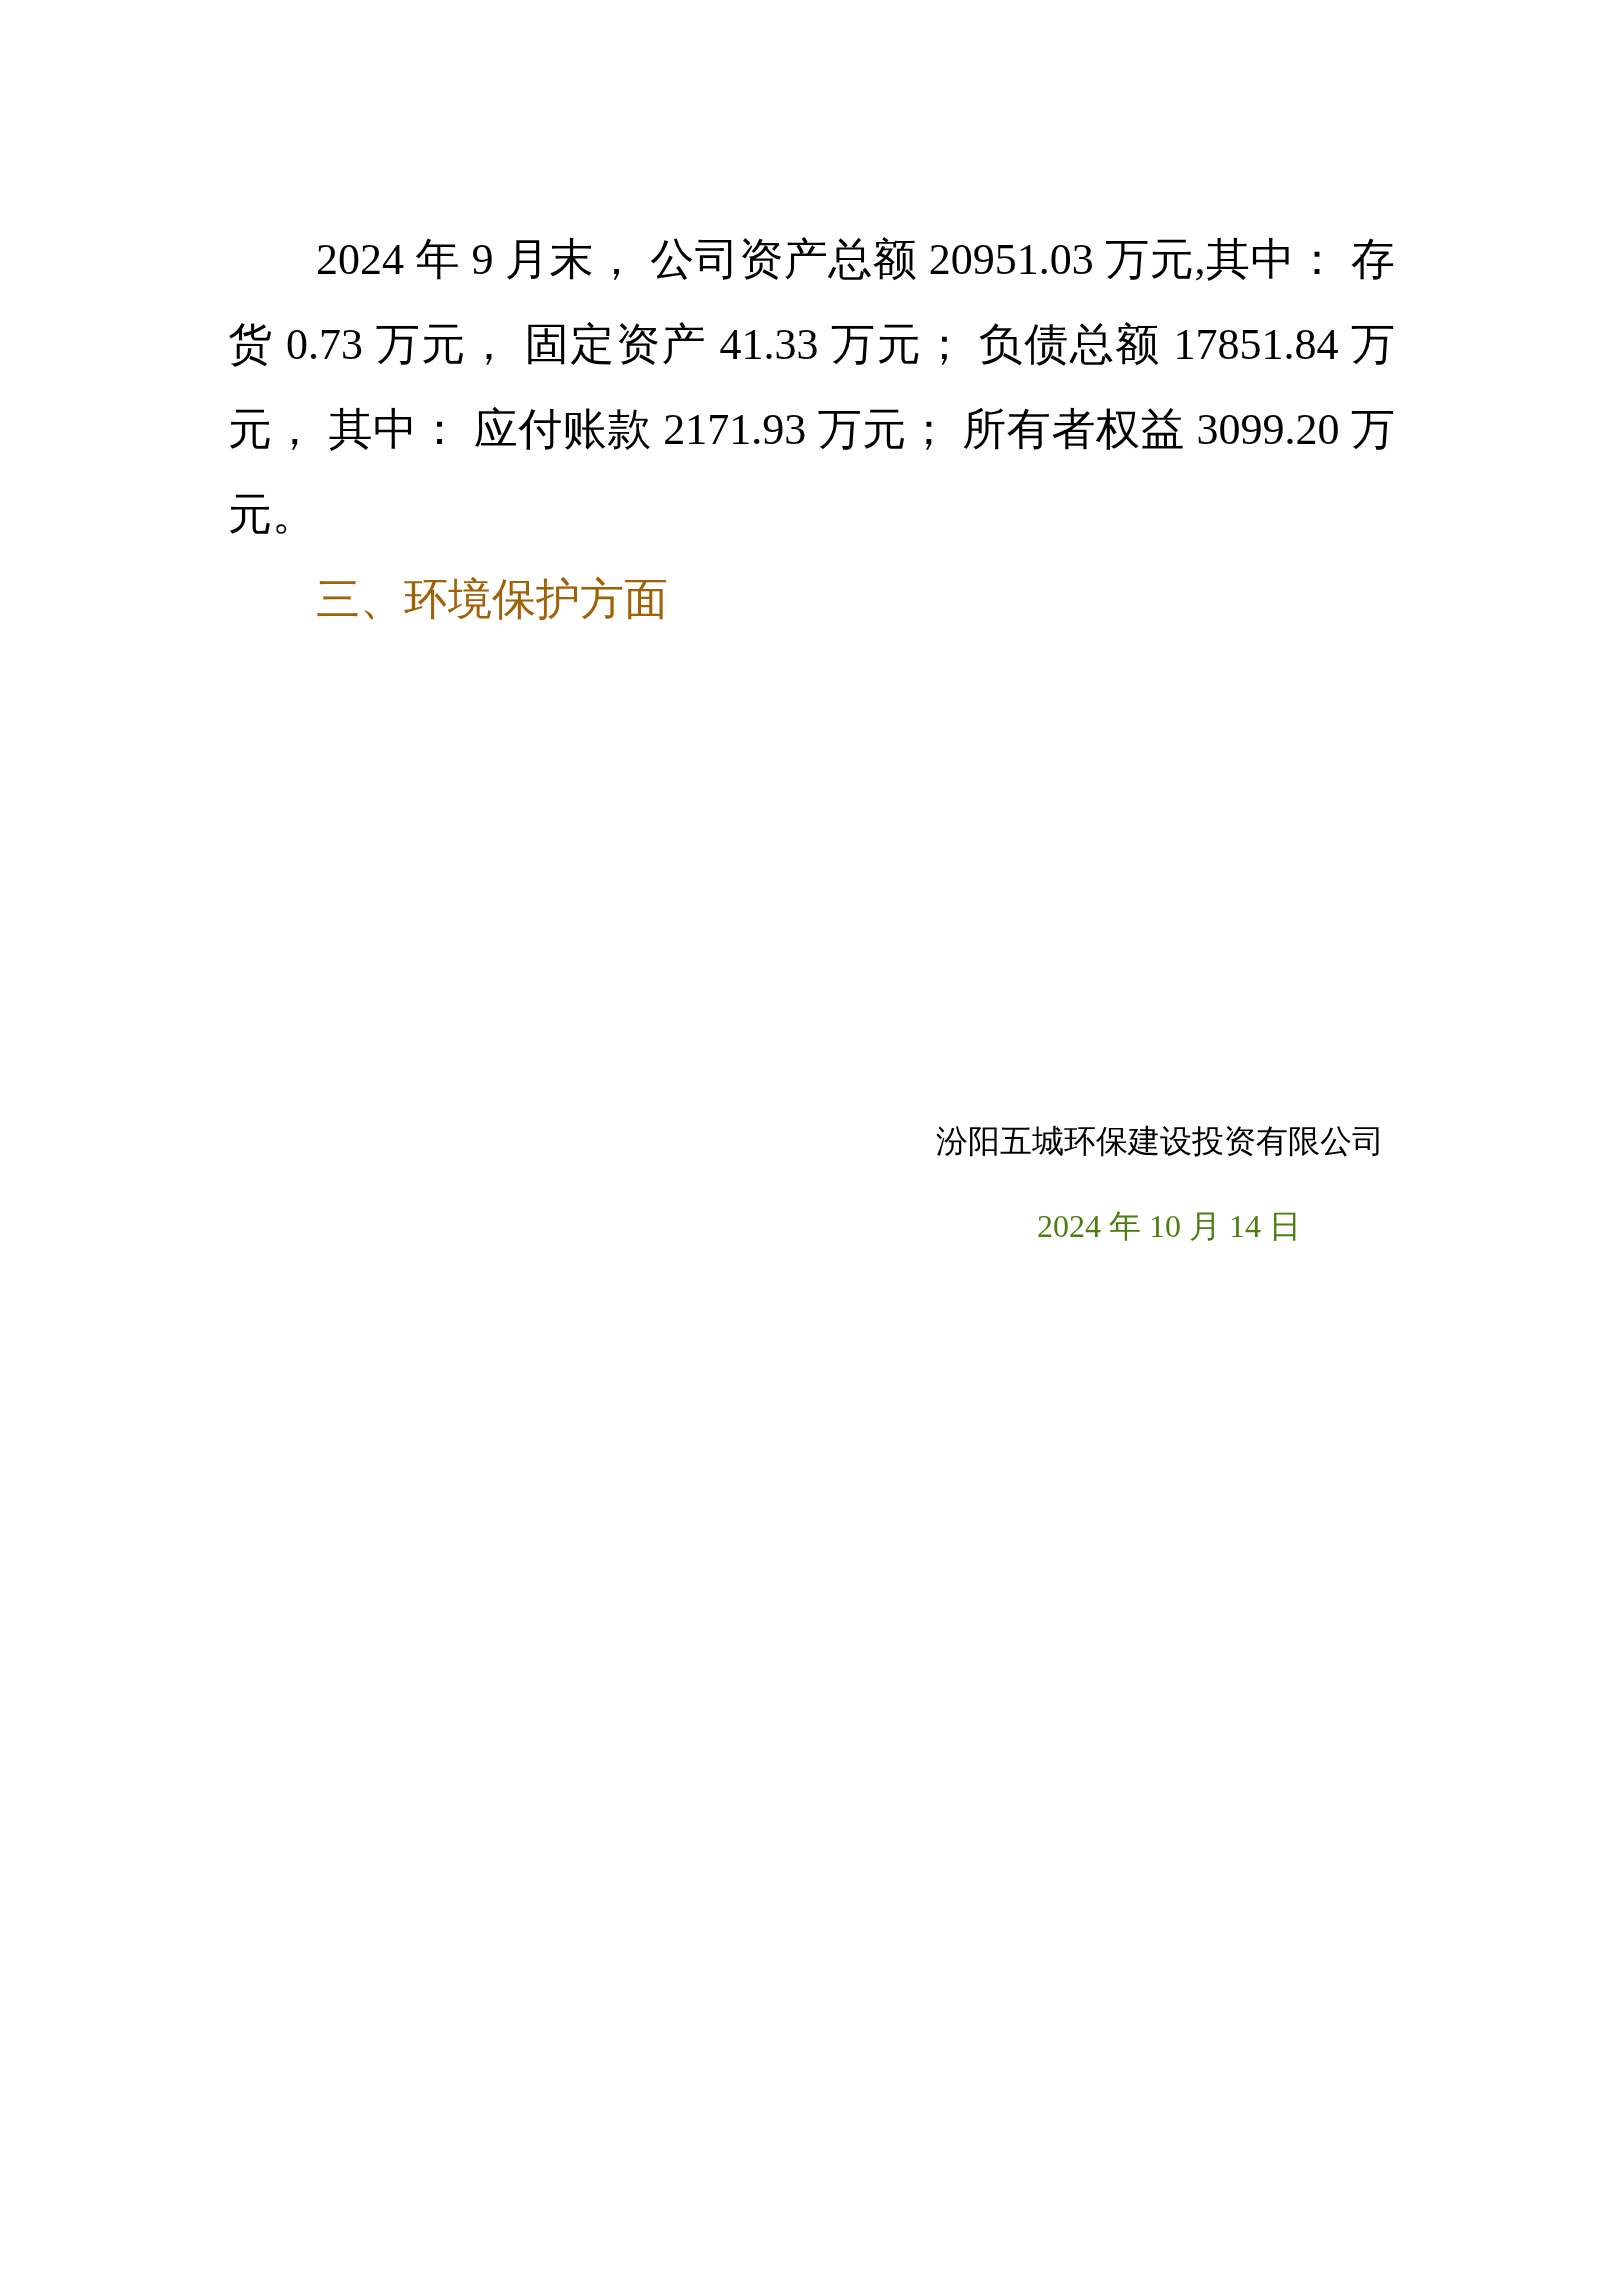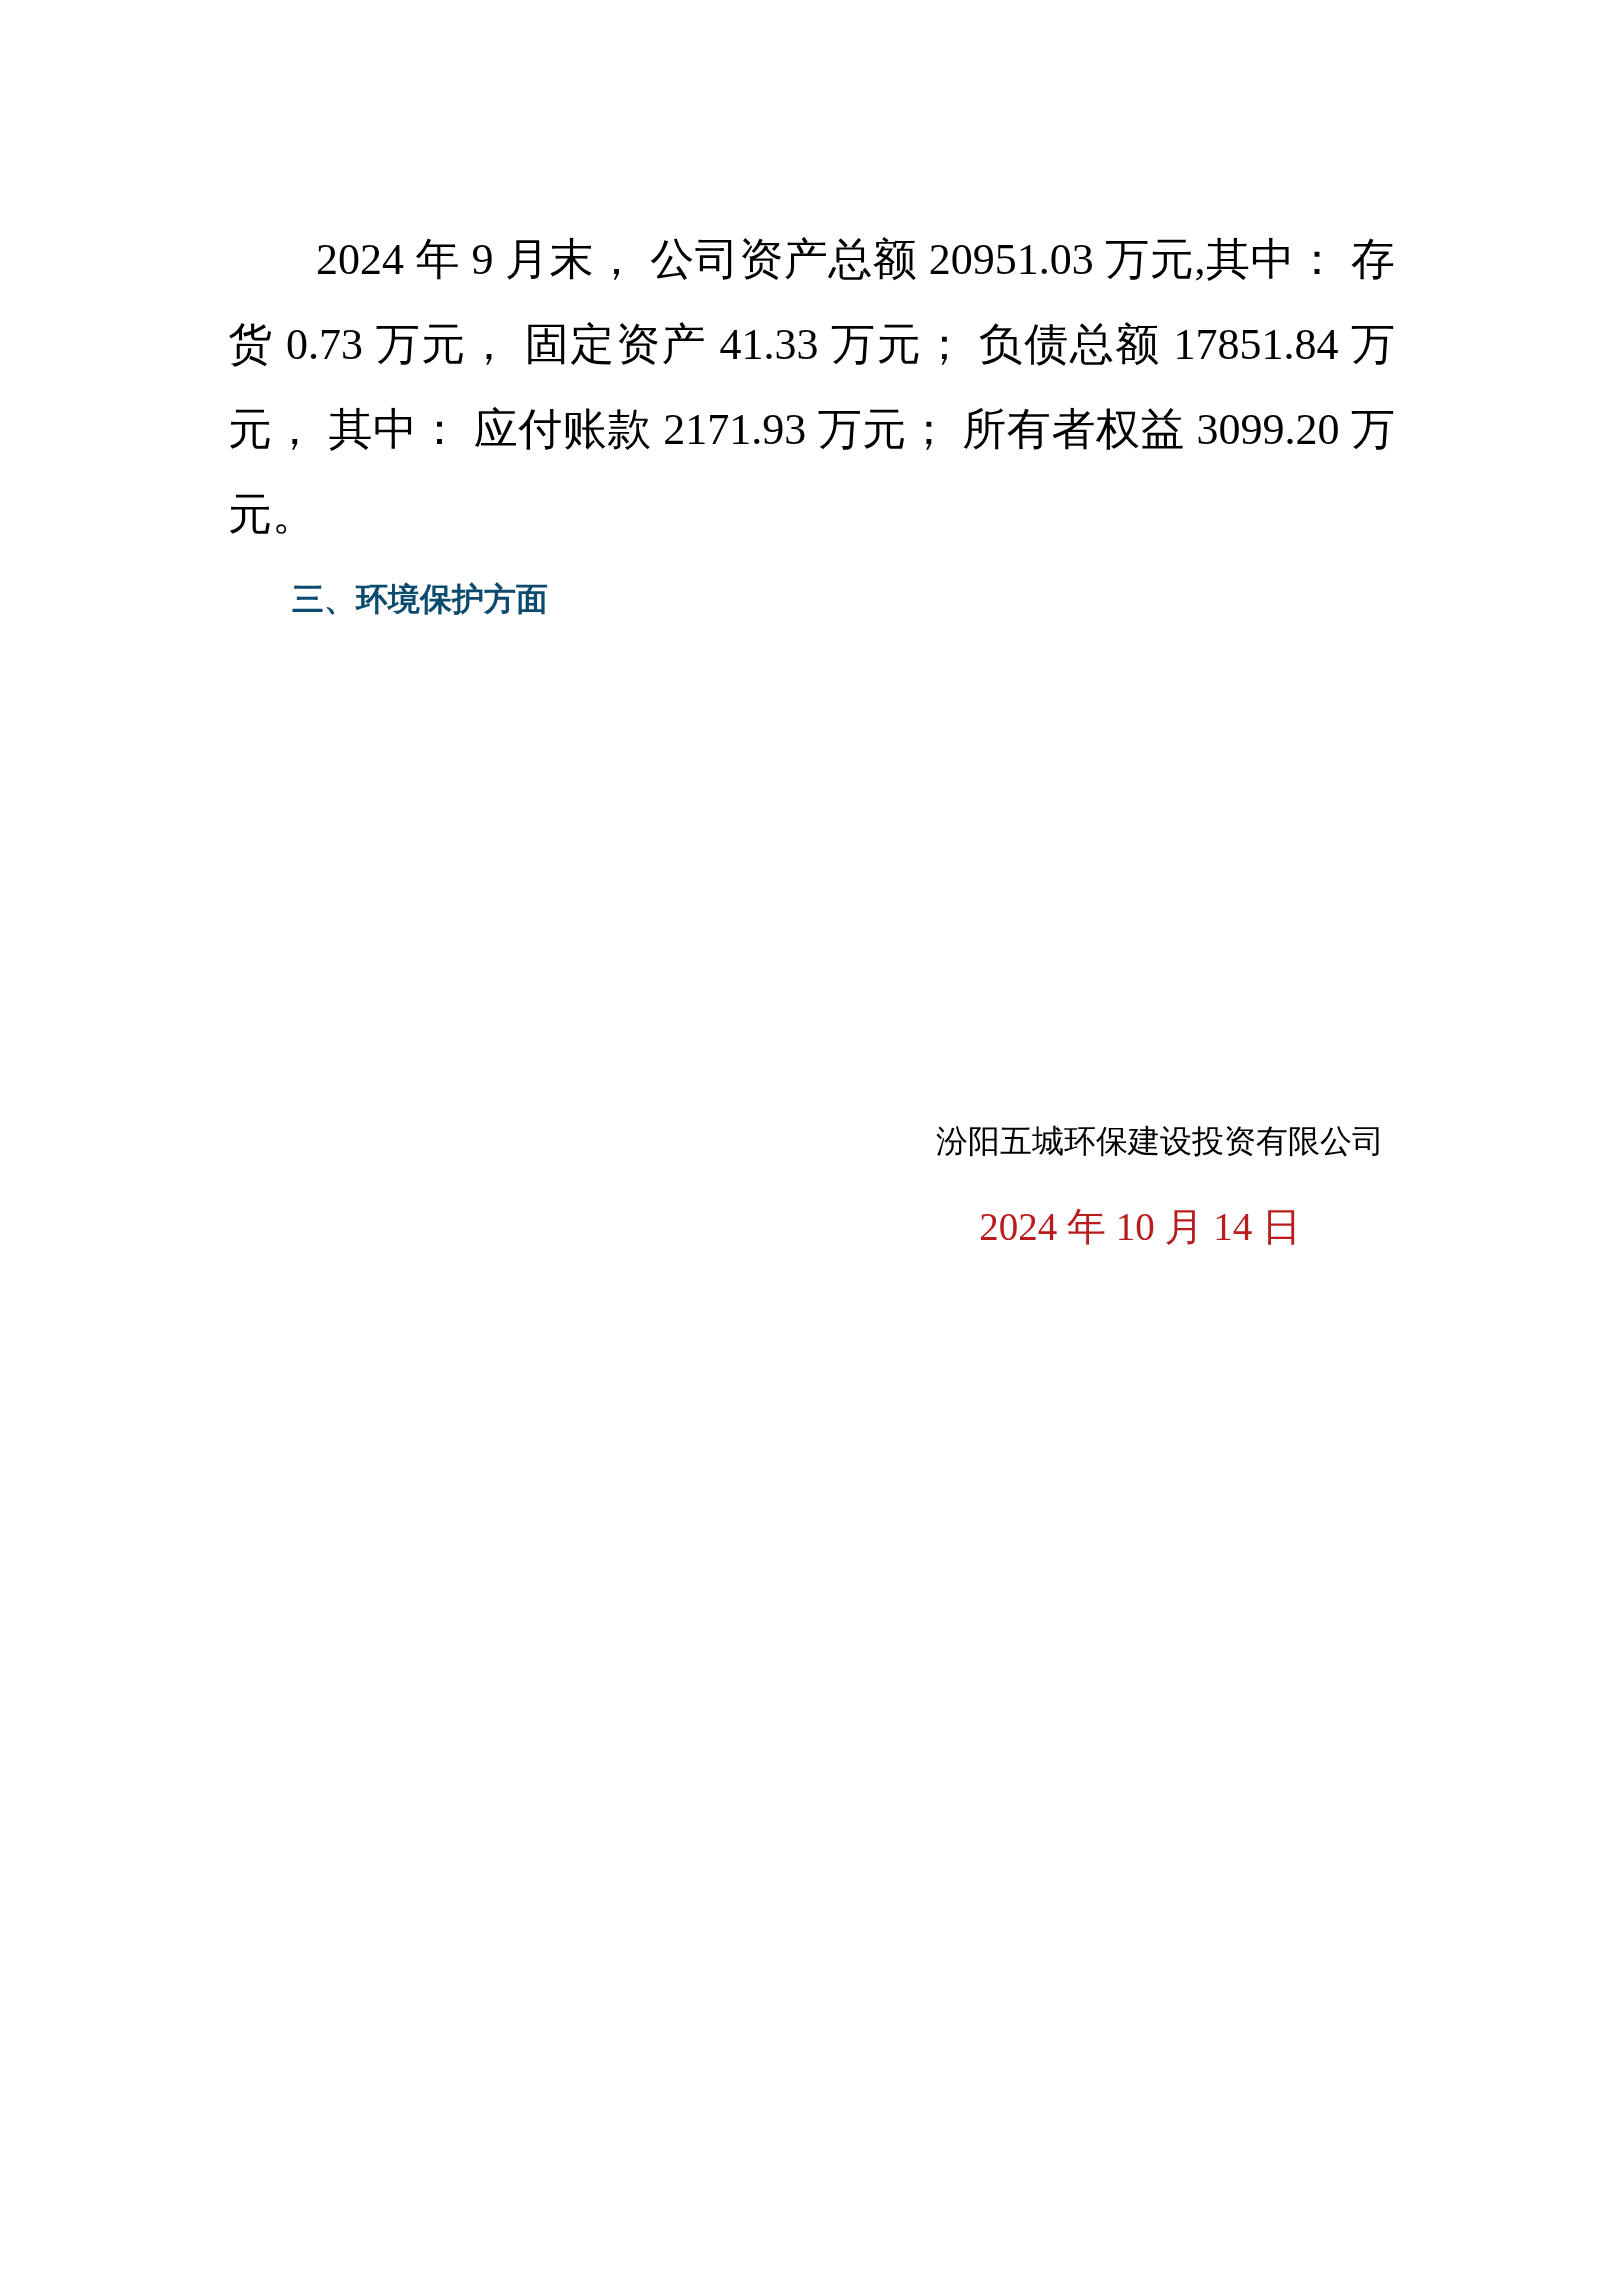--- a/index.html
+++ b/index.html
@@ -17,42 +17,42 @@
     overflow: hidden;
   }
   .body-text {
     font-size: 44px;
     line-height: 85px;
     text-align: justify;
     text-indent: 2em;
     color: #000000;
   }
   .heading {
-    font-size: 32px;
+    font-size: 44px;
     line-height: 85px;
-    font-weight: bold;
+    font-weight: normal;
     text-indent: 2em;
-    color: #0c4a6e;
+    color: #a16207;
   }
   .signature-block {
     margin-top: 457px;
   }
   .signature-company {
     font-size: 32px;
     line-height: 85px;
     text-align: right;
     padding-right: 11px;
     color: #000000;
   }
   .signature-date {
-    font-size: 39px;
+    font-size: 32px;
     line-height: 85px;
     text-align: right;
     padding-right: 94px;
-    color: #b91c1c;
+    color: #4d7c0f;
   }
 </style>
 </head>
 <body>
 
 <div class="page">
 
   <p class="body-text">2024 年 9 月末， 公司资产总额 20951.03 万元,其中： 存货 0.73 万元， 固定资产 41.33 万元； 负债总额 17851.84 万元， 其中： 应付账款 2171.93 万元； 所有者权益 3099.20 万元。</p>
 
   <h3 class="heading">三、环境保护方面</h3>

